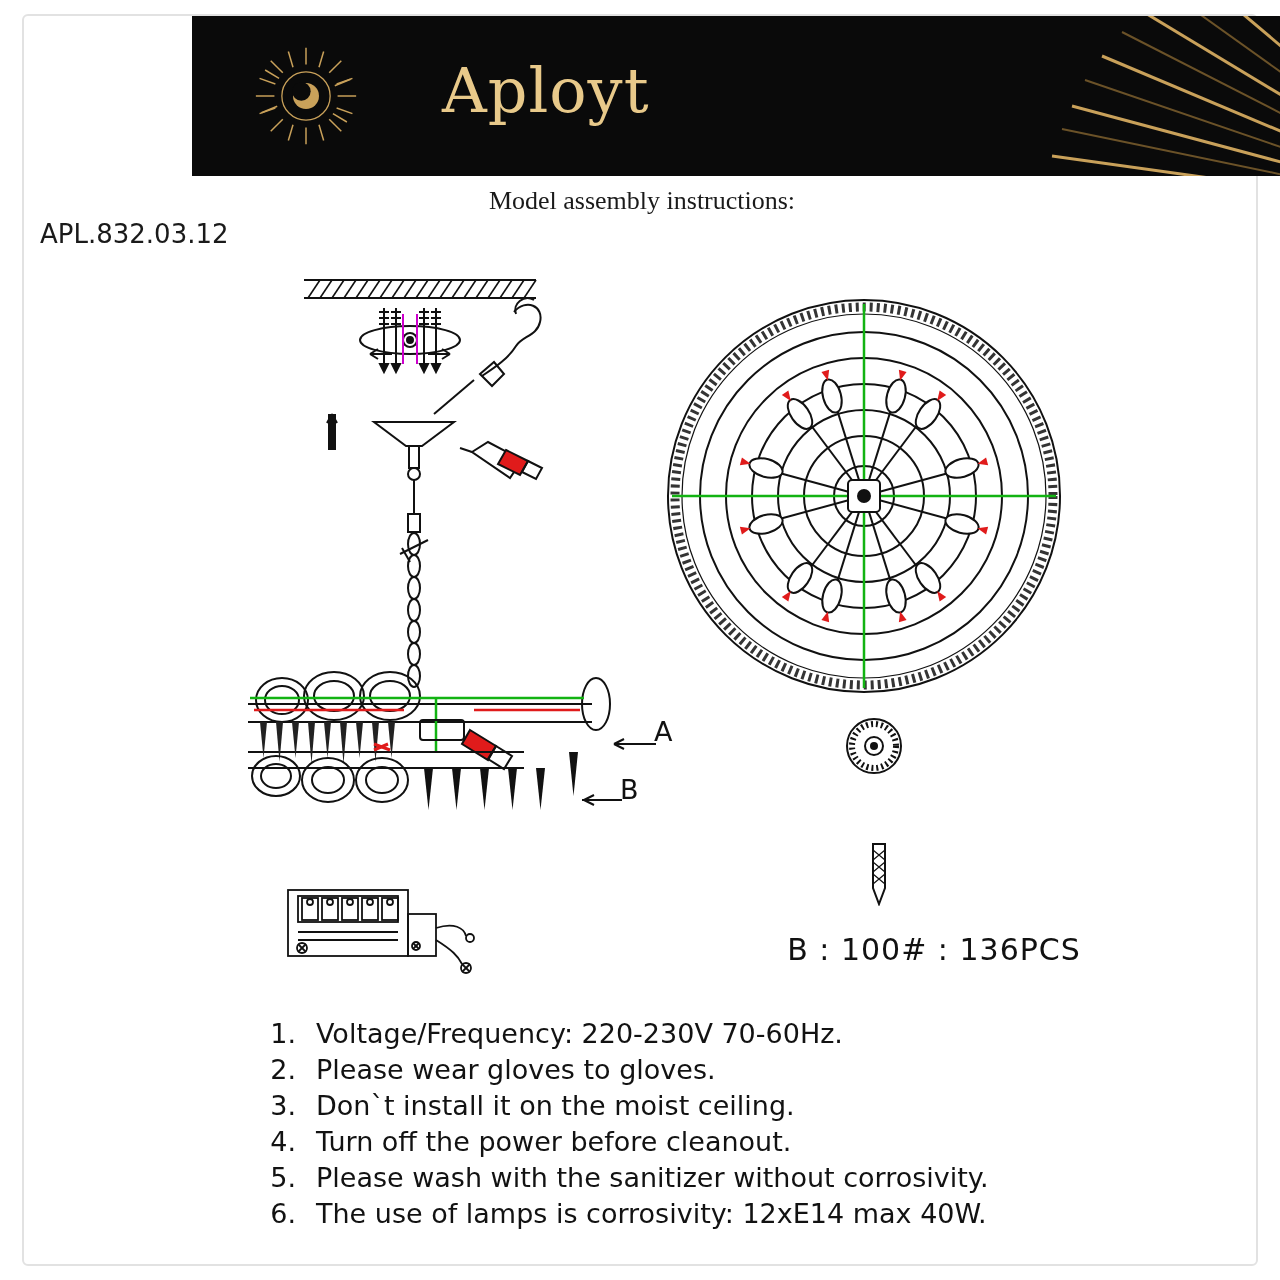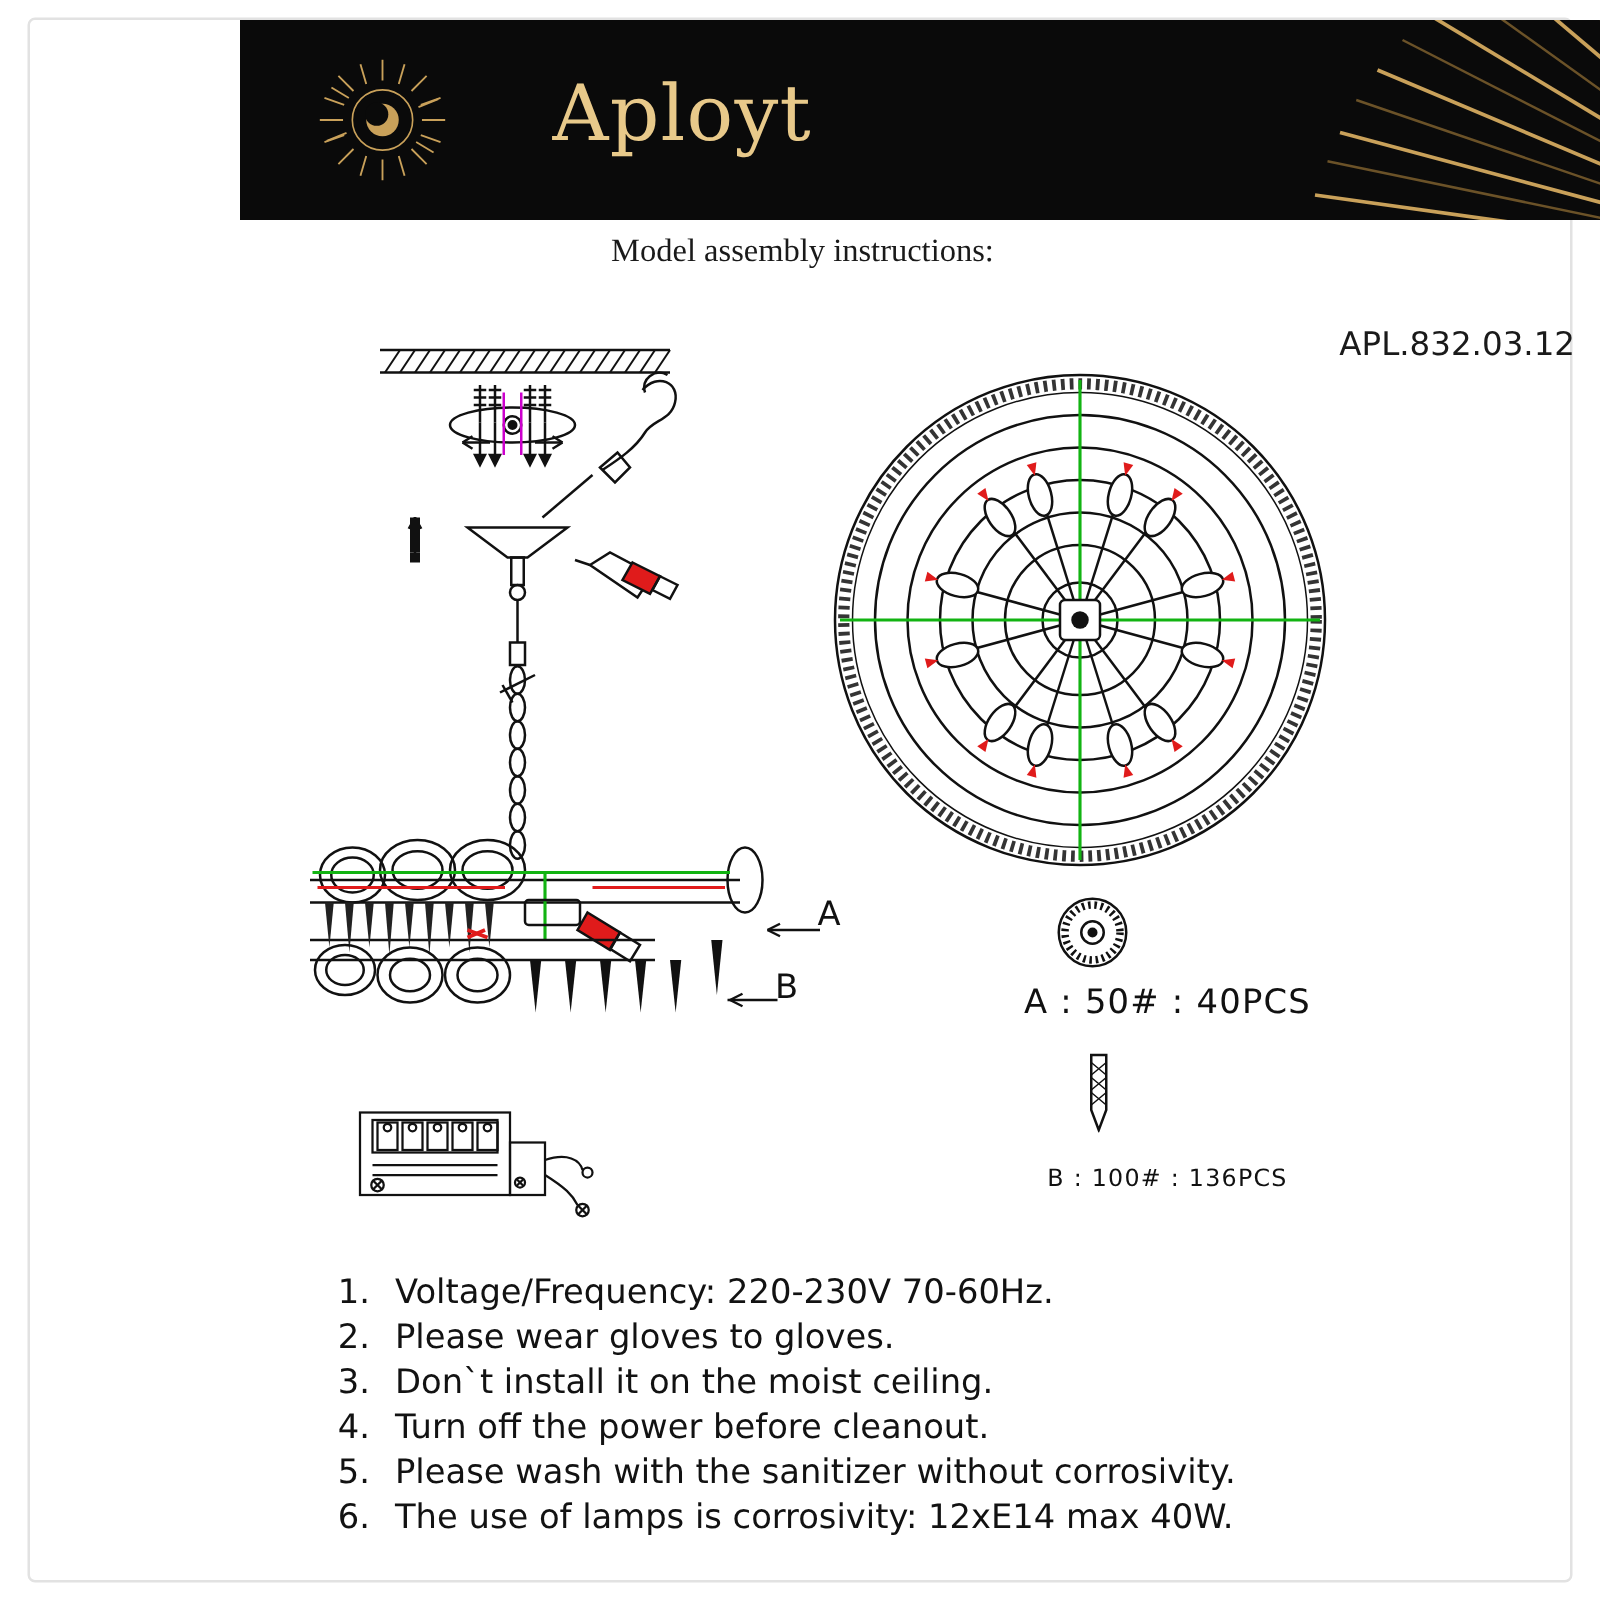--- a/index.html
+++ b/index.html
@@ -44,40 +44,39 @@
   }
   
   .title{
     position:absolute;left:0;top:170px;width:1236px;
     text-align:center;
     font-size:26px;
     color:#1a1a1a;
     font-family:Liberation Serif, serif;
   }
   .model{
-    position:absolute;left:0;top:203px;width:1236px;
-    text-align:right;
+    position:absolute;left:16px;top:203px;width:1236px;
+    text-align:left;
     font-size:26px;
     color:#1a1a1a;
-    margin-top:42px;
   }
   
   .diagram-left{position:absolute;left:200px;top:236px;width:480px;height:560px;}
   .diagram-wiring{position:absolute;left:260px;top:860px;width:230px;height:110px;}
   .diagram-top{position:absolute;left:640px;top:280px;width:400px;height:400px;}
   
   .part-a-icon{position:absolute;left:820px;top:700px;width:60px;height:60px;}
   .part-a-label{
     position:absolute;left:700px;top:770px;width:420px;text-align:center;
     font-size:27px;letter-spacing:1px;
   }
   .part-b-icon{position:absolute;left:840px;top:826px;width:30px;height:64px;}
   .part-b-label{
     position:absolute;left:690px;top:916px;width:440px;text-align:center;
-    font-size:19px;letter-spacing:1px;
+    font-size:30px;letter-spacing:1px;
   }
   
   .callout{position:absolute;font-size:27px;}
   .callout-a{left:630px;top:700px;}
   .callout-b{left:596px;top:758px;}
   
   .notes{
     position:absolute;left:230px;top:1000px;width:960px;
   }
   .note-row{
@@ -423,21 +422,20 @@
       <circle cx="200" cy="200" r="7" fill="#111"></circle>
     </svg>
   </div>
 
   <svg class="part-a-icon" viewBox="0 0 60 60">
     <circle cx="30" cy="30" r="27" fill="none" stroke="#111" stroke-width="2"></circle>
     <circle cx="30" cy="30" r="22" fill="none" stroke="#111" stroke-width="6" stroke-dasharray="2 3"></circle>
     <circle cx="30" cy="30" r="9" fill="none" stroke="#111" stroke-width="2"></circle>
     <circle cx="30" cy="30" r="4" fill="#111"></circle>
   </svg>
-  <div class="part-a-label">A : 50# : 40PCS</div>
 
   <svg class="part-b-icon" viewBox="0 0 30 64">
     <path d="M9 2 h12 v44 l-6 16 l-6 -16 z" fill="none" stroke="#111" stroke-width="2"></path>
     <path d="M9 8 l12 10 M9 20 l12 10 M9 32 l12 10 M21 8 l-12 10 M21 20 l-12 10 M21 32 l-12 10" stroke="#111" stroke-width="1.2" fill="none"></path>
   </svg>
   <div class="part-b-label">B : 100# : 136PCS</div>
 
   <div class="diagram-wiring">
     <svg viewBox="0 0 230 110" width="230" height="110">
       <g fill="none" stroke="#111" stroke-width="1.8">

